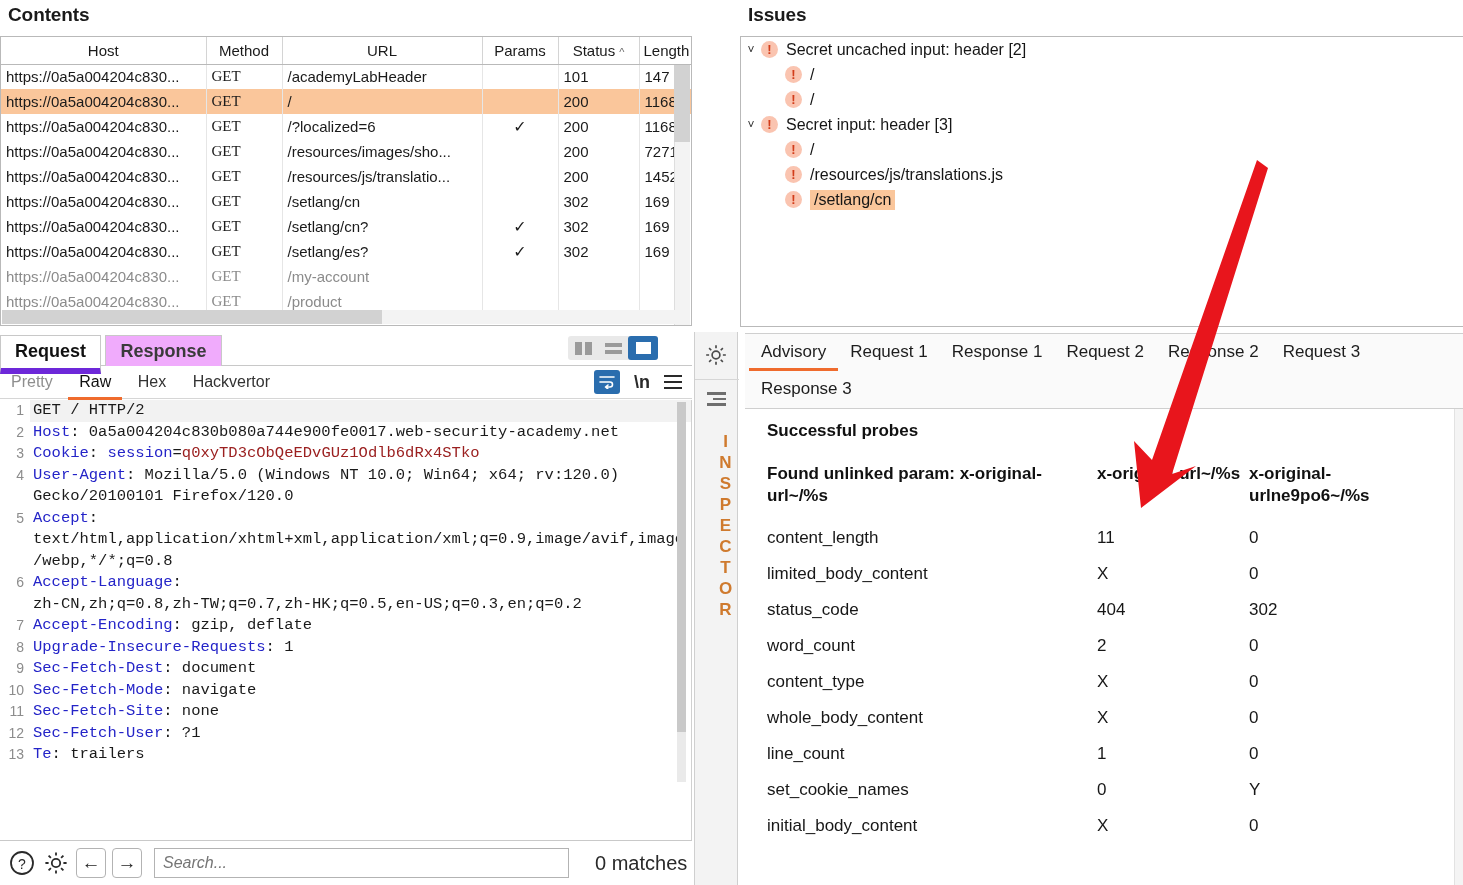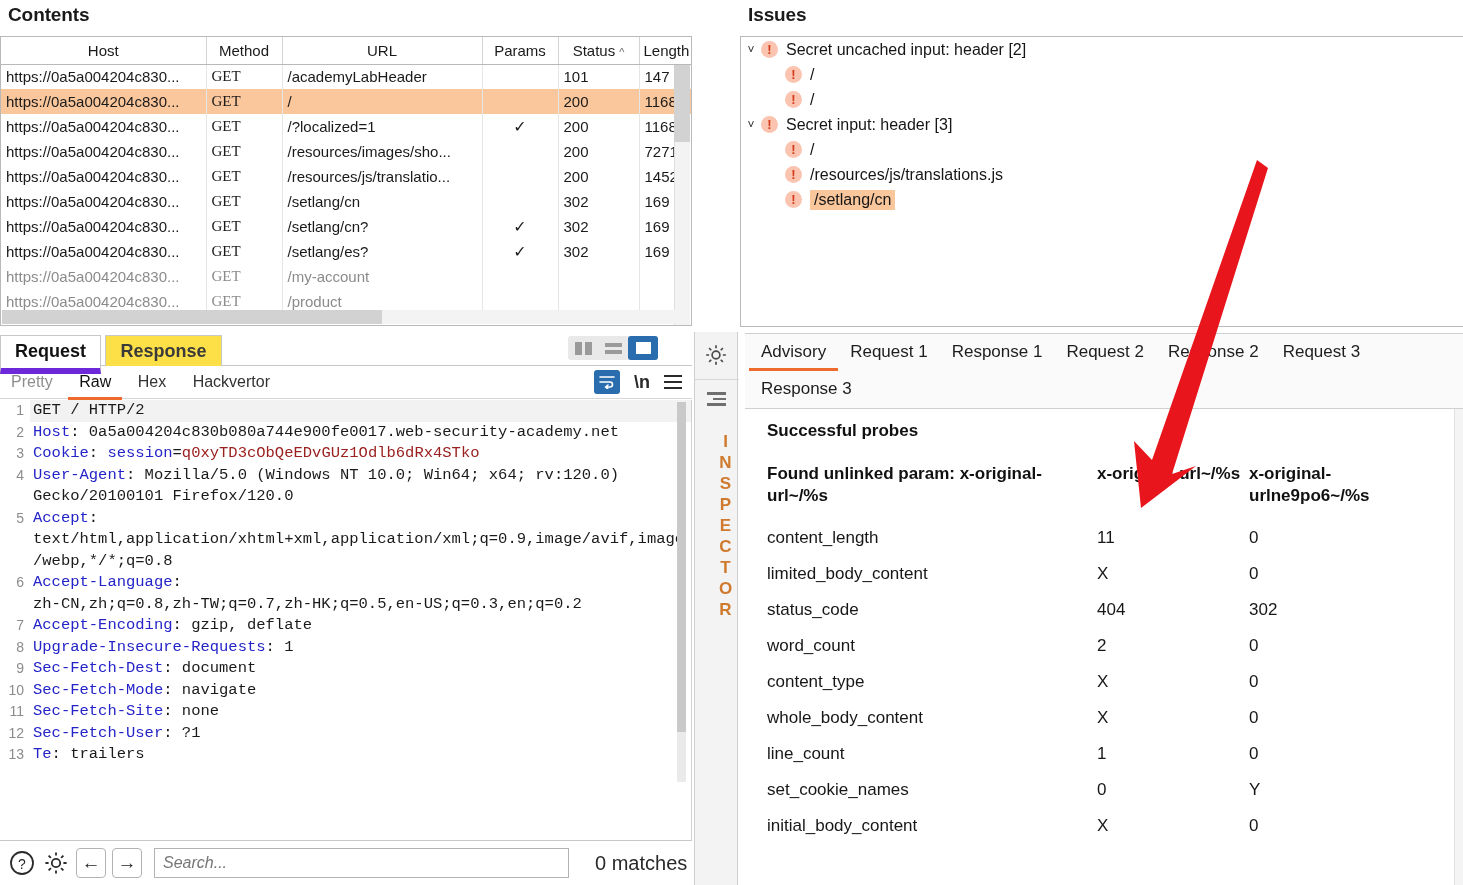--- a/index.html
+++ b/index.html
@@ -67,21 +67,21 @@
     position:absolute; left:1px; bottom:1px; width:380px; height:14px; background:#d2d2d2;
   }
 
   
   .editor-wrap { position:absolute; left:0; top:332px; width:692px; height:553px; }
 
   .tabs-row { position:relative; height:34px; border-bottom:1px solid #c8c8c8; background:#fff; }
   .rtab {
     display:inline-block; font-size:18px; font-weight:bold; padding:5px 14px 6px 14px;
     border:1px solid #c8c8c8; border-bottom:none; position:relative; top:3px;
-    background:#fde047; color:#3a3a3a; cursor:default;
+    background:#f0abfc; color:#3a3a3a; cursor:default;
   }
   .rtab.active { background:#fff; color:#111; border-bottom:6px solid #6d28d9; z-index:2; }
 
   .viewbtns { position:absolute; right:34px; top:4px; display:flex; background:#e9e9e9; border-radius:3px; }
   .viewbtn { width:30px; height:24px; display:flex; align-items:center; justify-content:center; }
   .viewbtn.on { background:#2a6dae; border-radius:3px; }
   .vb-split { display:flex; gap:3px; }
   .vb-split i { display:block; width:7px; height:13px; background:#9a9a9a; }
   .vb-rows { display:flex; flex-direction:column; gap:3px; }
   .vb-rows i { display:block; width:17px; height:4px; background:#9a9a9a; }
@@ -228,21 +228,21 @@
               <td class="c-host">https://0a5a004204c830...</td>
               <td class="c-method">GET</td>
               <td class="c-url">/</td>
               <td class="c-params"></td>
               <td class="c-status">200</td>
               <td class="c-length">11687</td>
             </tr>
             <tr>
               <td class="c-host">https://0a5a004204c830...</td>
               <td class="c-method">GET</td>
-              <td class="c-url">/?localized=1</td>
+              <td class="c-url">/?localized=6</td>
               <td class="c-params"><span class="check">✓</span></td>
               <td class="c-status">200</td>
               <td class="c-length">11687</td>
             </tr>
             <tr>
               <td class="c-host">https://0a5a004204c830...</td>
               <td class="c-method">GET</td>
               <td class="c-url">/resources/images/sho...</td>
               <td class="c-params"></td>
               <td class="c-status">200</td>

